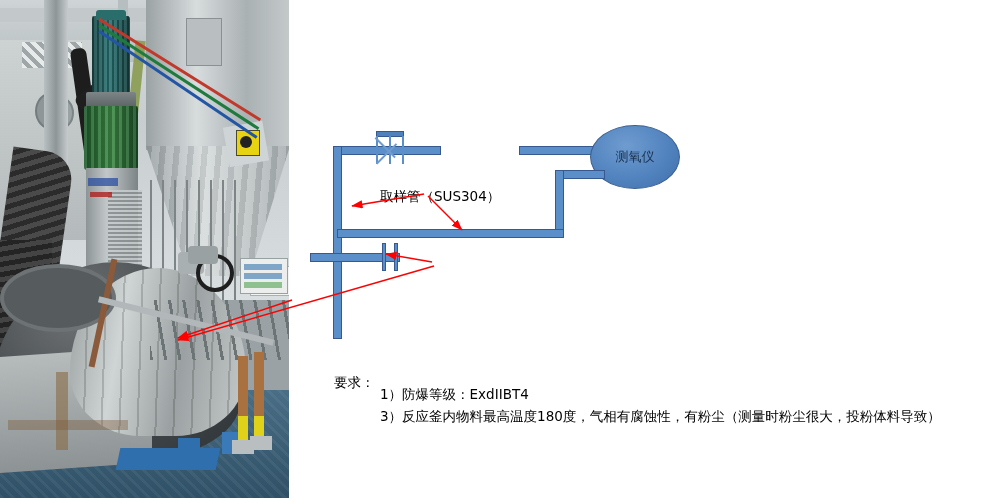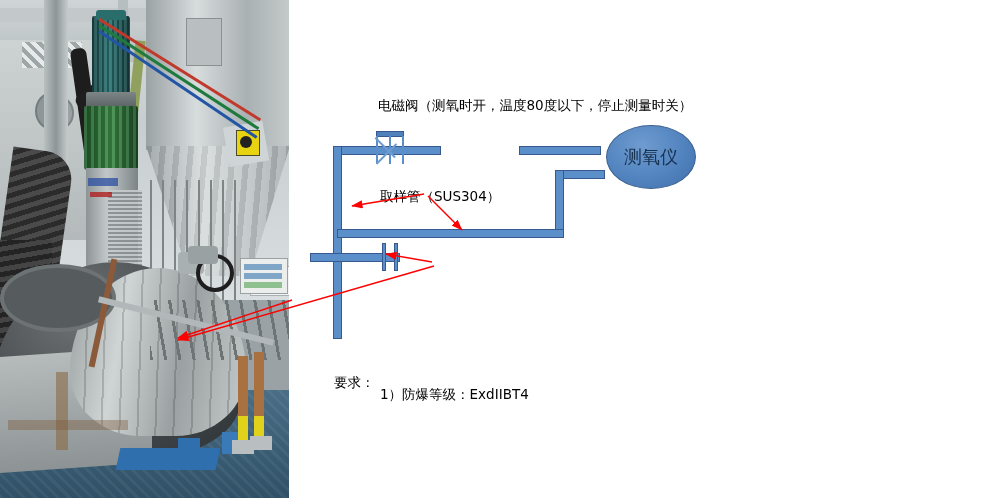--- a/index.html
+++ b/index.html
@@ -158,25 +158,25 @@
   
   .procbox{
     position:absolute;left:148px;top:129px;width:82px;height:51px;
     background:#4f81bd;border:1.5px solid #3a5f8f;box-sizing:border-box;
     color:#fff;font-size:13px;line-height:17px;padding:5px 0 0 6px;
   }
   .procbox span{display:block;}
 
   
   .analyzer{
-    position:absolute;left:316px;top:125px;width:88px;height:62px;
+    position:absolute;left:300px;top:125px;width:88px;height:62px;
     background:radial-gradient(ellipse at 40% 32%,#6f9cd0,#4f81bd 60%,#416fa8);
     border:1.5px solid #3a5f8f;border-radius:50%;
     display:flex;align-items:center;justify-content:center;
-    font-size:18px;color:#18314f;
+    font-size:13px;color:#18314f;
   }
 
   
   .valve-wrap{position:absolute;left:83px;top:131px;width:34px;height:33px;}
   .valve-bar{position:absolute;left:3px;top:0;width:28px;height:6px;
     background:#4f81bd;border:1.5px solid #38598f;box-sizing:border-box;}
   .valve-stem{position:absolute;left:16px;top:5px;width:2px;height:28px;background:#5b8fc9;}
   .valve-l{position:absolute;left:3px;top:5px;width:2px;height:28px;background:#5b8fc9;}
   .valve-r{position:absolute;left:29px;top:5px;width:2px;height:28px;background:#5b8fc9;}
   .valve-x1{position:absolute;left:3px;top:6px;width:28px;height:2px;background:#6f9cd0;
@@ -267,21 +267,20 @@
     <div class="gaugey1"></div>
     <div class="gaugey2"></div>
     <div class="gaugebase"></div>
     <div class="gaugebase2"></div>
     <div class="photoedge"></div>
   </div>
 
   <div class="canvas">
 
 
-    <div class="cap-valve">电磁阀（测氧时开，温度80度以下，停止测量时关）</div>
 
     <div class="pipe pipe-h" style="left:43px;top:146px;width:108px;"></div>
 
     <div class="pipe pipe-v" style="left:43px;top:146px;height:193px;"></div>
 
     <div class="valve-wrap">
       <div class="valve-bar"></div>
       <div class="valve-l"></div>
       <div class="valve-r"></div>
       <div class="valve-stem"></div>
@@ -306,20 +305,21 @@
     <div class="flange-bar1"></div>
     <div class="flange-bar2"></div>
 
     <div class="cap-sample">取样管（SUS304）</div>
 
 
     <div class="req">
       <div class="req-label">要求：</div>
       <div class="req-list">
         <div>1）防爆等级：ExdIIBT4</div>
+        <div>3）反应釜内物料最高温度180度，气相有腐蚀性，有粉尘（测量时粉尘很大，投粉体料导致）</div>
       </div>
     </div>
   </div>
 
   <svg class="arrows" viewBox="0 0 993 498">
     <defs>
       <marker id="ah" markerWidth="9" markerHeight="9" refX="7.5" refY="3" orient="auto">
         <path d="M0,0 L8,3 L0,6 z" fill="#ff0000"></path>
       </marker>
     </defs>

